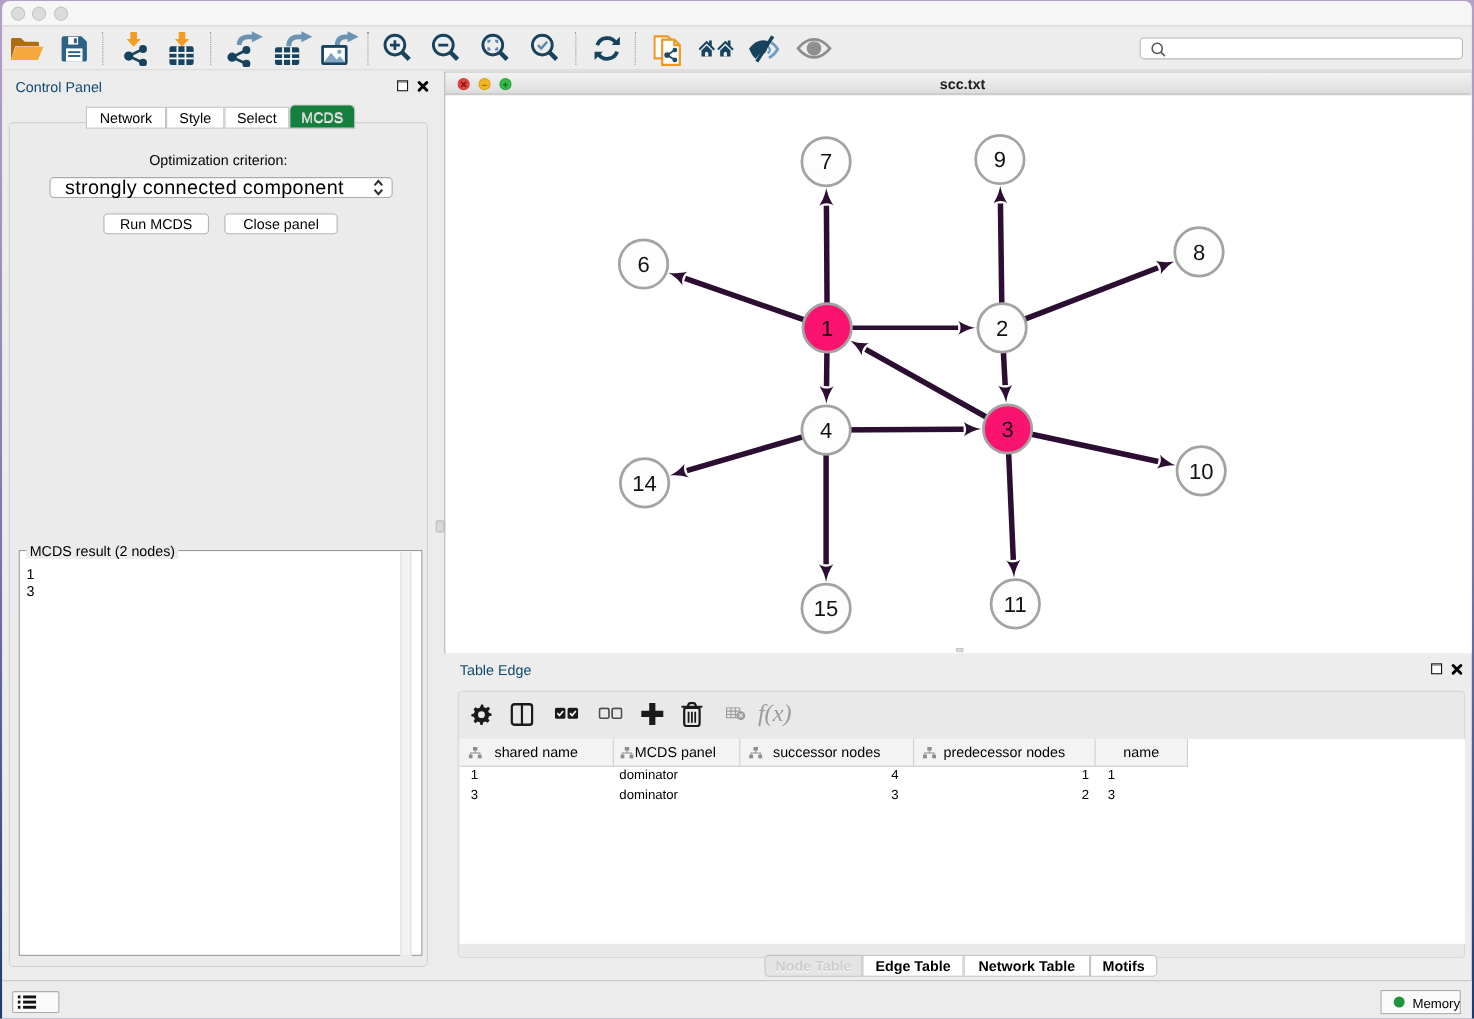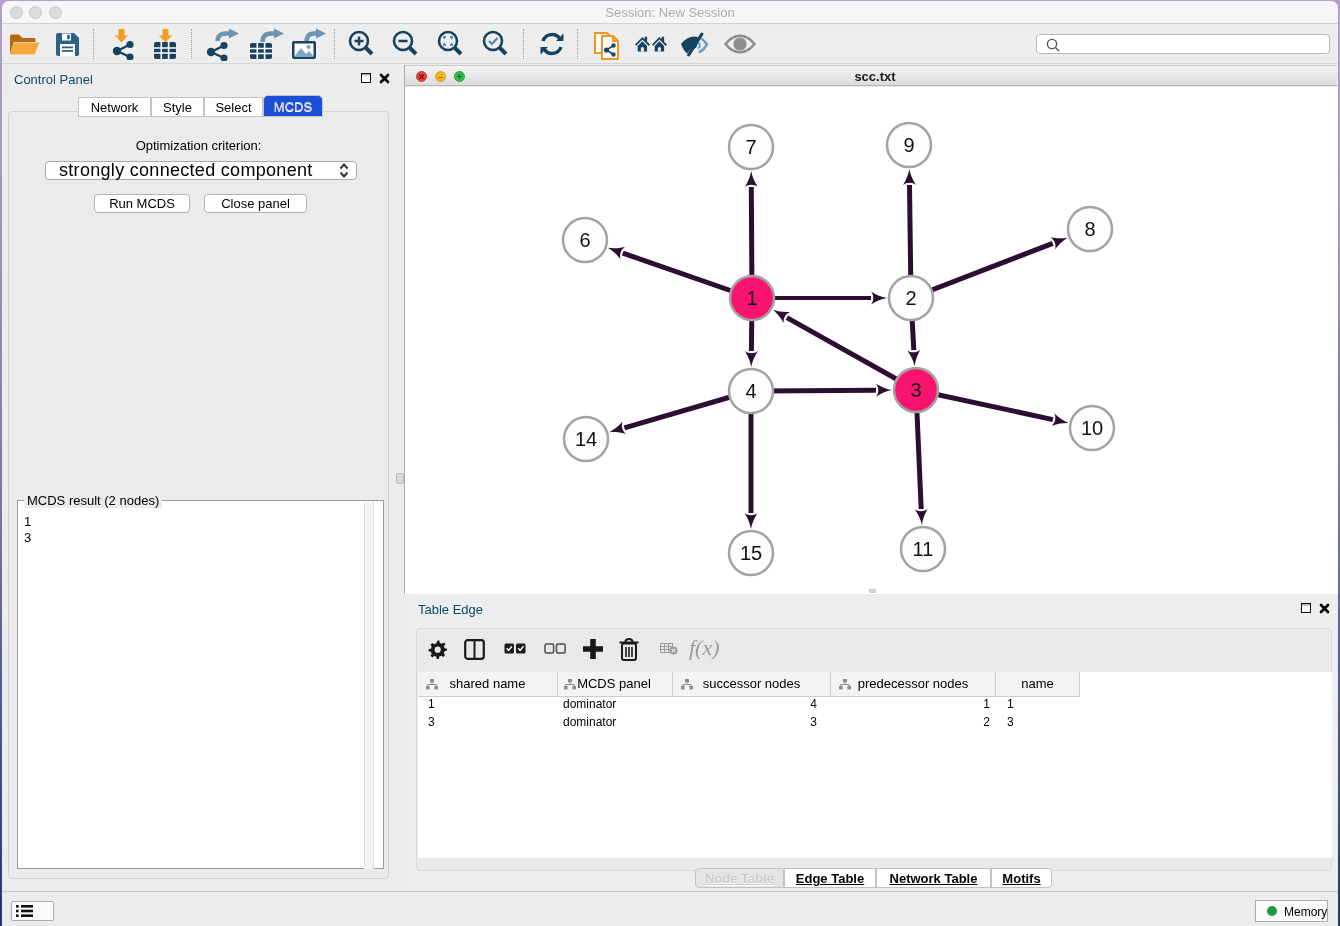--- a/index.html
+++ b/index.html
@@ -19,21 +19,21 @@
 .searchbox { position:absolute; left:1034px; top:9px; width:294px; height:20px; background:#fff; border:1px solid #b8b8b8; border-radius:4px; }
 
 
 .cpanel { position:absolute; left:0; top:63px; width:390px; height:826px; background:#ececec; }
 .paneltitle { font-size:13px; color:#0c4a6e; }
 .winbtn-sq { position:absolute; width:10px; height:10px; border:1.5px solid #111; background:#fff; box-shadow:inset 0 1.5px 0 #ababab; }
 .winbtn-x { position:absolute; width:11px; height:11px; }
 .winbtn-x svg { display:block; }
 .tabrow { position:absolute; top:33px; left:0; width:100%; height:20px; z-index:3; }
 .tab { position:absolute; top:0; height:20px; background:#fff; border:1px solid #c3c3c3; font-size:13px; text-align:center; line-height:19px; color:#000; }
-.tab.sel { top:-2px; height:22px; line-height:22px; background:#1d4ed8; color:#cfcfcf; text-shadow:0 1px 0 #ffffff; border-color:#c9c9c9; border-radius:5px 5px 0 0; }
+.tab.sel { top:-2px; height:22px; line-height:22px; background:#15803d; color:#cfcfcf; text-shadow:0 1px 0 #ffffff; border-color:#c9c9c9; border-radius:5px 5px 0 0; }
 .tabpane { position:absolute; left:6px; top:47px; width:381px; height:768px; background:#ebebeb; border:1px solid #d2d2d2; border-radius:4px; }
 .optlabel { position:absolute; top:26px; width:100%; text-align:center; font-size:13px; color:#000; }
 .dropdown { position:absolute; left:36px; top:49px; width:312px; height:19px; background:#fff; border:1px solid #ababab; border-radius:4px; font-size:18px; line-height:17px; padding-left:13px; color:#000; letter-spacing:0.3px; }
 .btn { position:absolute; top:82px; height:19px; background:#fff; border:1px solid #b3b3b3; border-radius:4px; font-size:13px; text-align:center; line-height:17px; color:#000; }
 .fieldset { position:absolute; left:8px; top:388px; width:367px; height:369px; border:1px solid #9a9a9a; background:#fff; }
 .fieldset .legend { position:absolute; left:6px; top:-8px; background:#ebebeb; padding:0 3px; font-size:13px; color:#000; }
 .fieldset .scrolltrack { position:absolute; right:9px; top:1px; width:10px; height:367px; background:#f2f2f2; border-left:1px solid #e0e0e0; border-right:1px solid #e0e0e0; }
 .fieldset .txt { position:absolute; left:6px; top:13px; font-size:13px; line-height:16px; color:#000; }
 
 
@@ -50,36 +50,35 @@
 
 
 .tpanel { position:absolute; left:402px; top:593px; width:933px; height:297px; background:#ededed; }
 .tinner { position:absolute; left:12px; top:34px; width:916px; height:243px; background:#e9e9e9; border:1px solid #d8d8d8; border-radius:4px; }
 .ttoolbar { position:absolute; left:0; top:0; width:100%; height:43px; }
 .ttable { position:absolute; left:1px; top:43px; width:914px; height:186px; background:#fff; }
 .thead { position:absolute; left:0; top:0; height:25px; background:#f3f3f3; border-bottom:1px solid #cccccc; }
 .thcell { position:absolute; top:0; height:25px; border-right:1px solid #cfcfcf; font-size:13px; text-align:center; line-height:24px; color:#000; }
 .trow { position:absolute; font-size:12px; color:#000; }
 .btabs { position:absolute; top:274px; left:0; width:100%; height:20px; }
-.btab { position:absolute; height:20px; background:#fff; border:1px solid #c3c3c3; font-size:13px; font-weight:bold; text-align:center; line-height:19px;text-decoration:underline; }
+.btab { position:absolute; height:20px; background:#fff; border:1px solid #c3c3c3; font-size:13px; font-weight:bold; text-align:center; line-height:19px; }
 .btab.sel { background:#e4e4e4; color:#cccccc; text-shadow:0 1px 0 #fff; border-radius:4px 0 0 4px; }
 
 
 .statusbar { position:absolute; left:0; top:890px; width:100%; height:35px; background:#ececec; border-top:1px solid #c8c8c8; }
 .sbtn { position:absolute; background:#fafafa; border:1px solid #ababab;padding-left:41px; }
 </style>
 </head>
 <body>
 <div class="window">
 
   <div class="titlebar">
     <div class="tl-circle" style="left:8px;"></div>
     <div class="tl-circle" style="left:27px;"></div>
     <div class="tl-circle" style="left:47px;"></div>
-    <div class="title">Session: New Session</div>
   </div>
 
   <div class="toolbar" id="toolbar">
     <div class="tsep" style="left:91px;"></div>
     <div class="tsep" style="left:189px;"></div>
     <div class="tsep" style="left:332px;"></div>
     <div class="tsep" style="left:521px;"></div>
     <div class="tsep" style="left:575px;"></div>
 
     <svg class="abs" style="left:6px;top:7px;" width="33" height="25" viewBox="0 0 33 25">

